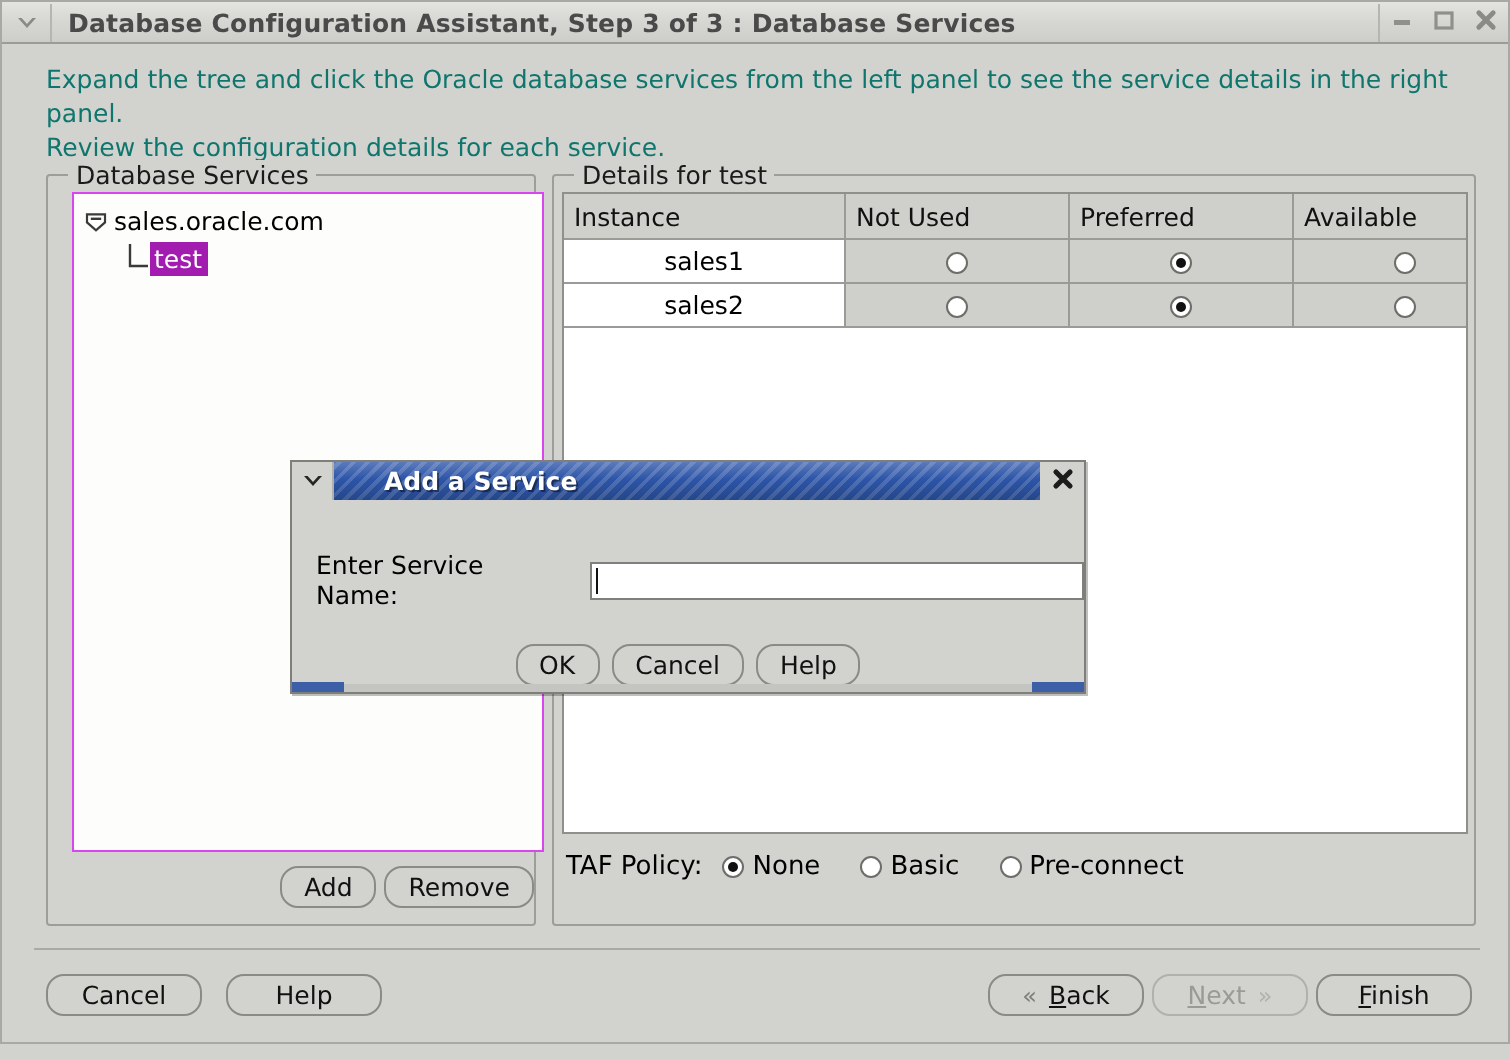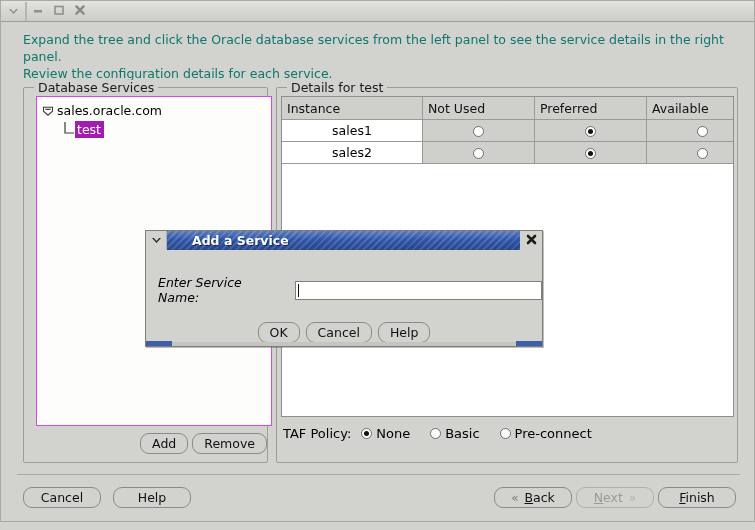--- a/index.html
+++ b/index.html
@@ -333,21 +333,21 @@
     position: relative;
     height: 96px;
   }
   .dlg-field-row {
     position: absolute;
     left: 12px;
     top: 25px;
     display: flex;
     align-items: center;
   }
-  .dlg-field-label { font-size: 12.5px; margin-right: 10px; font-style: italic; }
+  .dlg-field-label { font-size: 12.5px; margin-right: 10px; }
   .dlg-input {
     width: 250px;
     height: 19px;
     box-sizing: border-box;
     background: #ffffff;
     border: 1px solid #7f7f7b;
     position: relative;
   }
   .dlg-caret {
     position: absolute;
@@ -388,20 +388,21 @@
   <div class="window">
 
     <div class="titlebar">
       <div class="tb-menu-btn">
         <span>
           <svg width="13" height="10" viewBox="0 0 13 10">
             <path d="M2 3 L6.5 8 L11 3 L9.2 3 L6.5 6 L3.8 3 Z" fill="#8a8a86"></path>
           </svg>
         </span>
       </div>
+      <div class="tb-title">Database Configuration Assistant, Step 3 of 3 : Database Services</div>
       <div class="tb-controls">
         <div class="tb-ctl">
           <span>
             <svg width="12" height="12" viewBox="0 0 12 12">
               <rect x="2" y="6" width="8" height="2.5" fill="#8f8f8b"></rect>
             </svg>
           </span>
         </div>
         <div class="tb-ctl">
           <span>

